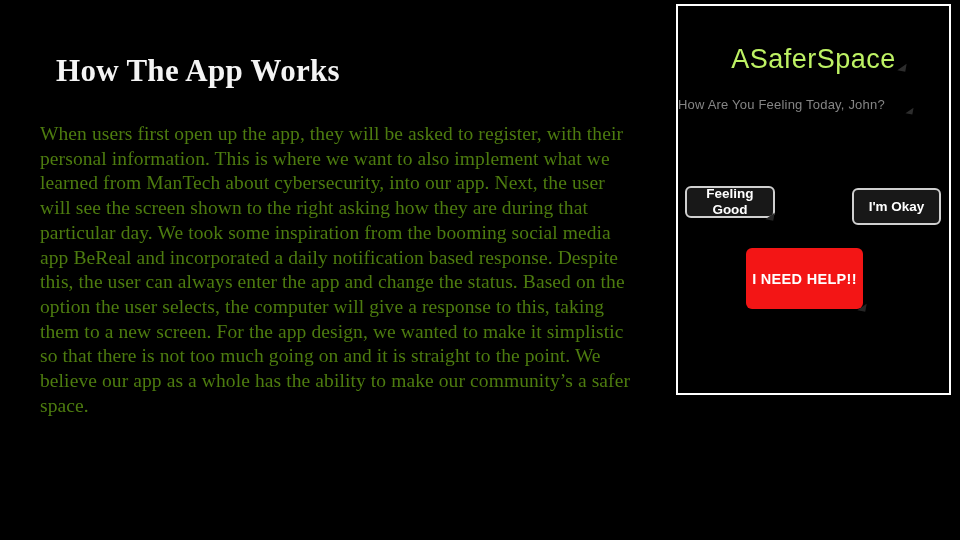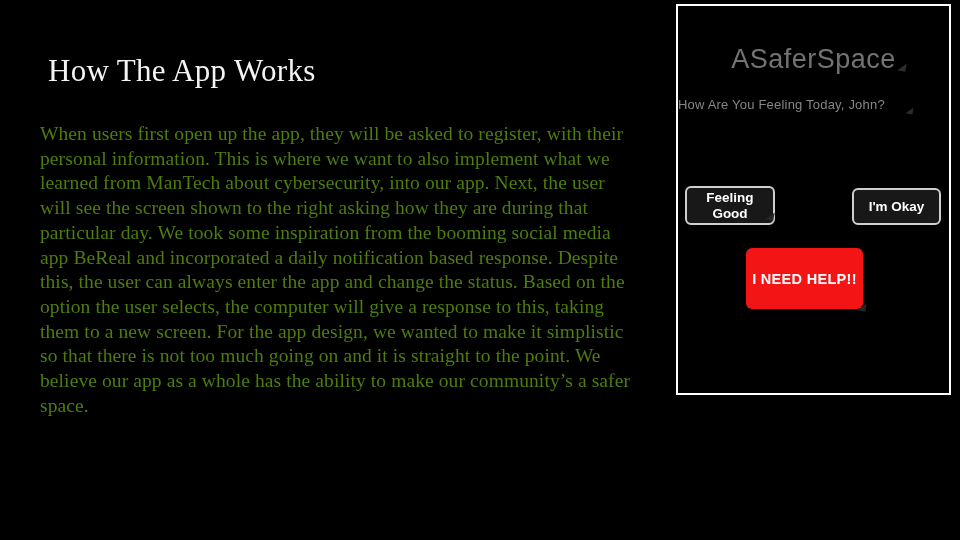--- a/index.html
+++ b/index.html
@@ -12,26 +12,26 @@
     width: 960px;
     height: 540px;
     background: #000000;
     overflow: hidden;
     font-family: "Liberation Serif", "DejaVu Serif", serif;
   }
 
   
   .slide-title {
     position: absolute;
-    left: 48px;
+    left: 56px;
     top: 52px;
     width: 600px;
     font-size: 31px;
     line-height: 38px;
-    font-weight: 400;
+    font-weight: 700;
     color: #f4f4f4;
     letter-spacing: 0.3px;
   }
   .slide-body {
     position: absolute;
     left: 40px;
     top: 122px;
     width: 598px;
     font-size: 19.5px;
     line-height: 24.7px;
@@ -51,21 +51,21 @@
     font-family: "Liberation Sans", "DejaVu Sans", sans-serif;
   }
   .app-title {
     position: absolute;
     left: 0;
     top: 38px;
     width: 100%;
     text-align: center;
     font-size: 27px;
     font-weight: 400;
-    color: #737373;
+    color: #bef264;
     letter-spacing: 0.5px;
   }
   .app-greeting {
     position: absolute;
     left: 0;
     top: 91px;
     width: 100%;
     text-align: left;
     font-size: 13px;
     font-weight: 400;
@@ -88,21 +88,21 @@
   .btn-dark {
     background: #181818;
     border: 2px solid #cfcfcf;
     font-size: 13.5px;
     line-height: 16px;
   }
   .btn-feeling-good {
     left: 7px;
     top: 180px;
     width: 90px;
-    height: 39px;
+    height: 32px;
   }
   .btn-im-okay {
     left: 174px;
     top: 182px;
     width: 89px;
     height: 37px;
   }
   .btn-help {
     left: 68px;
     top: 242px;

